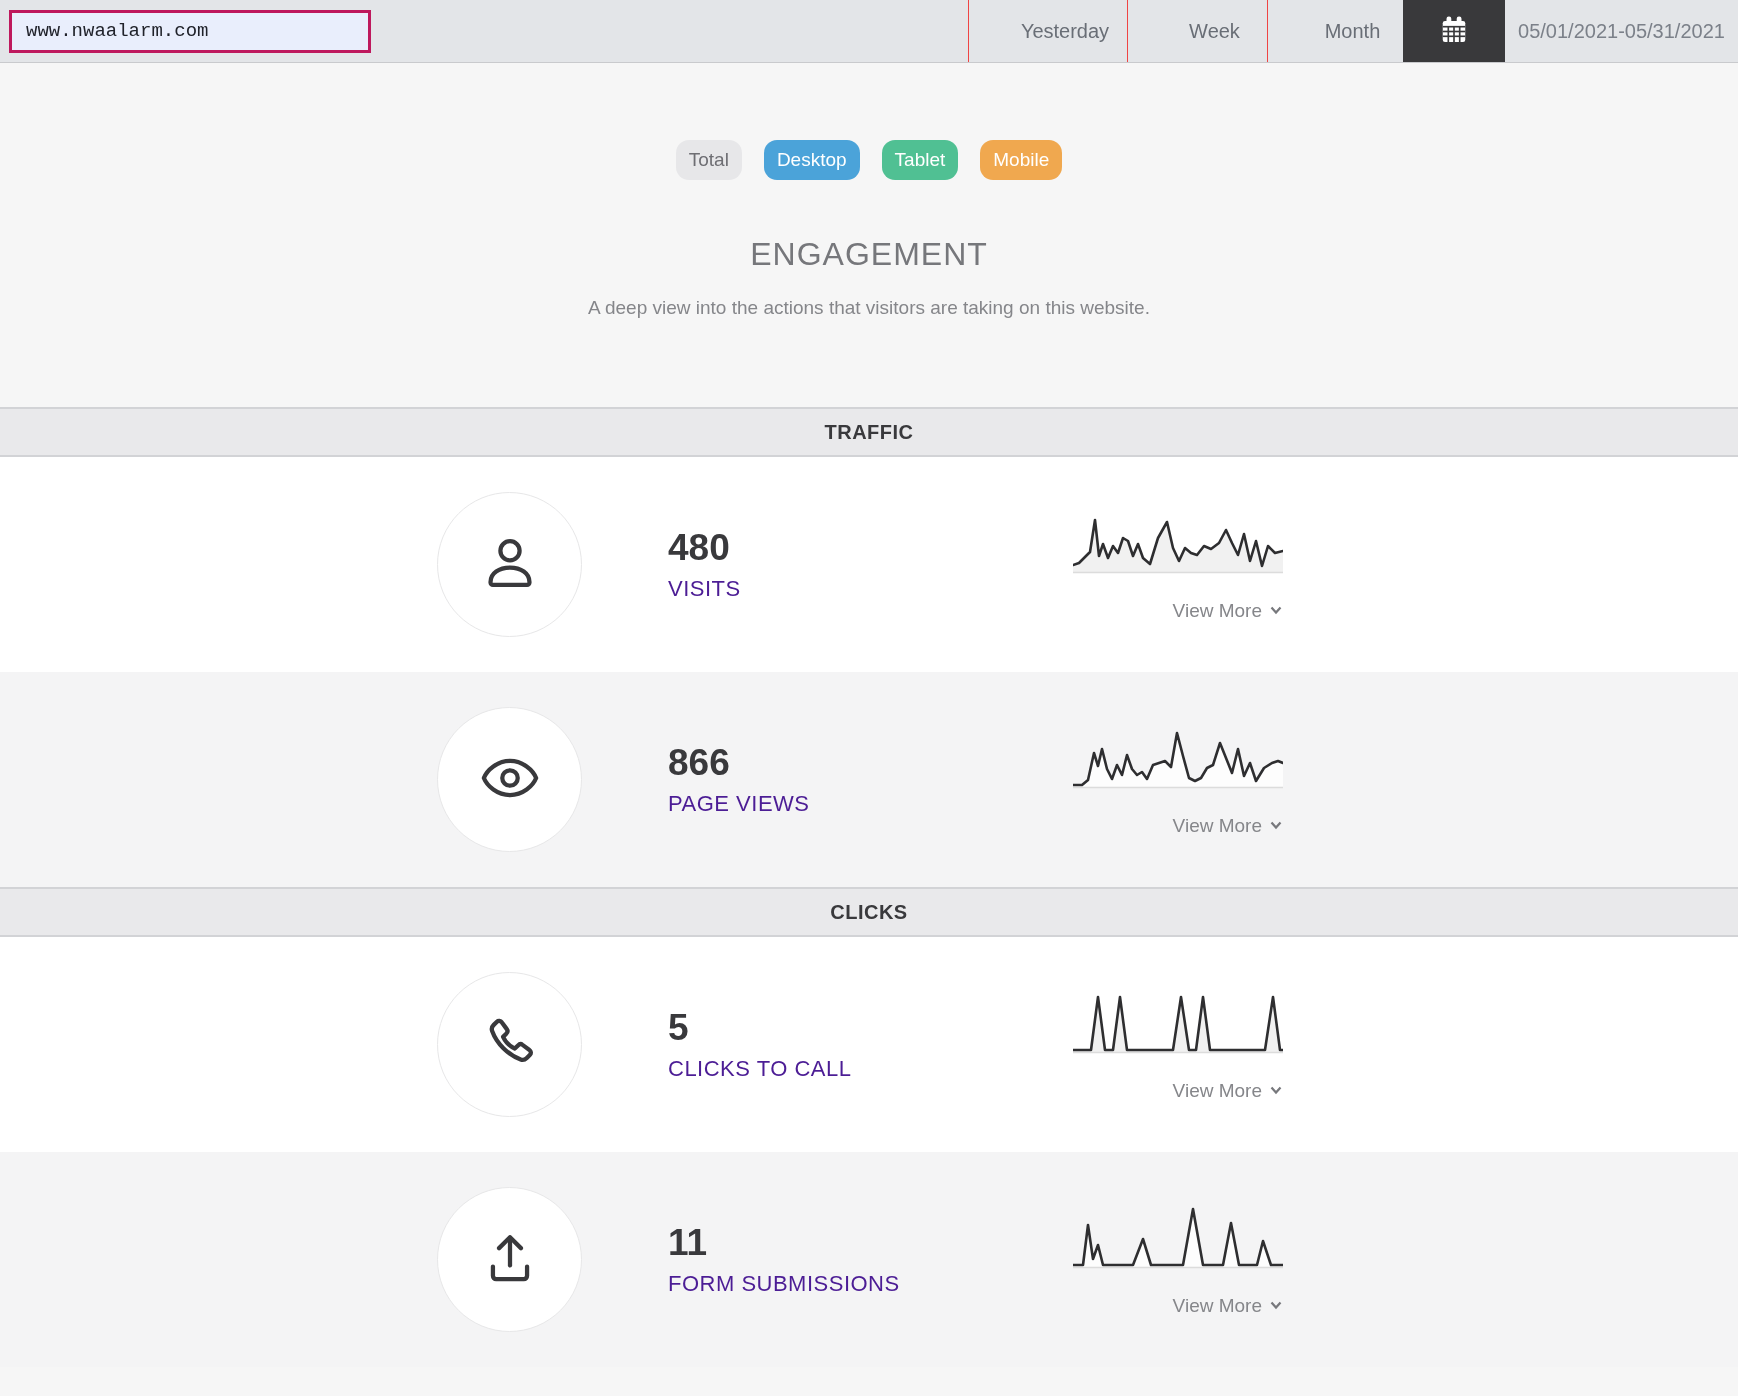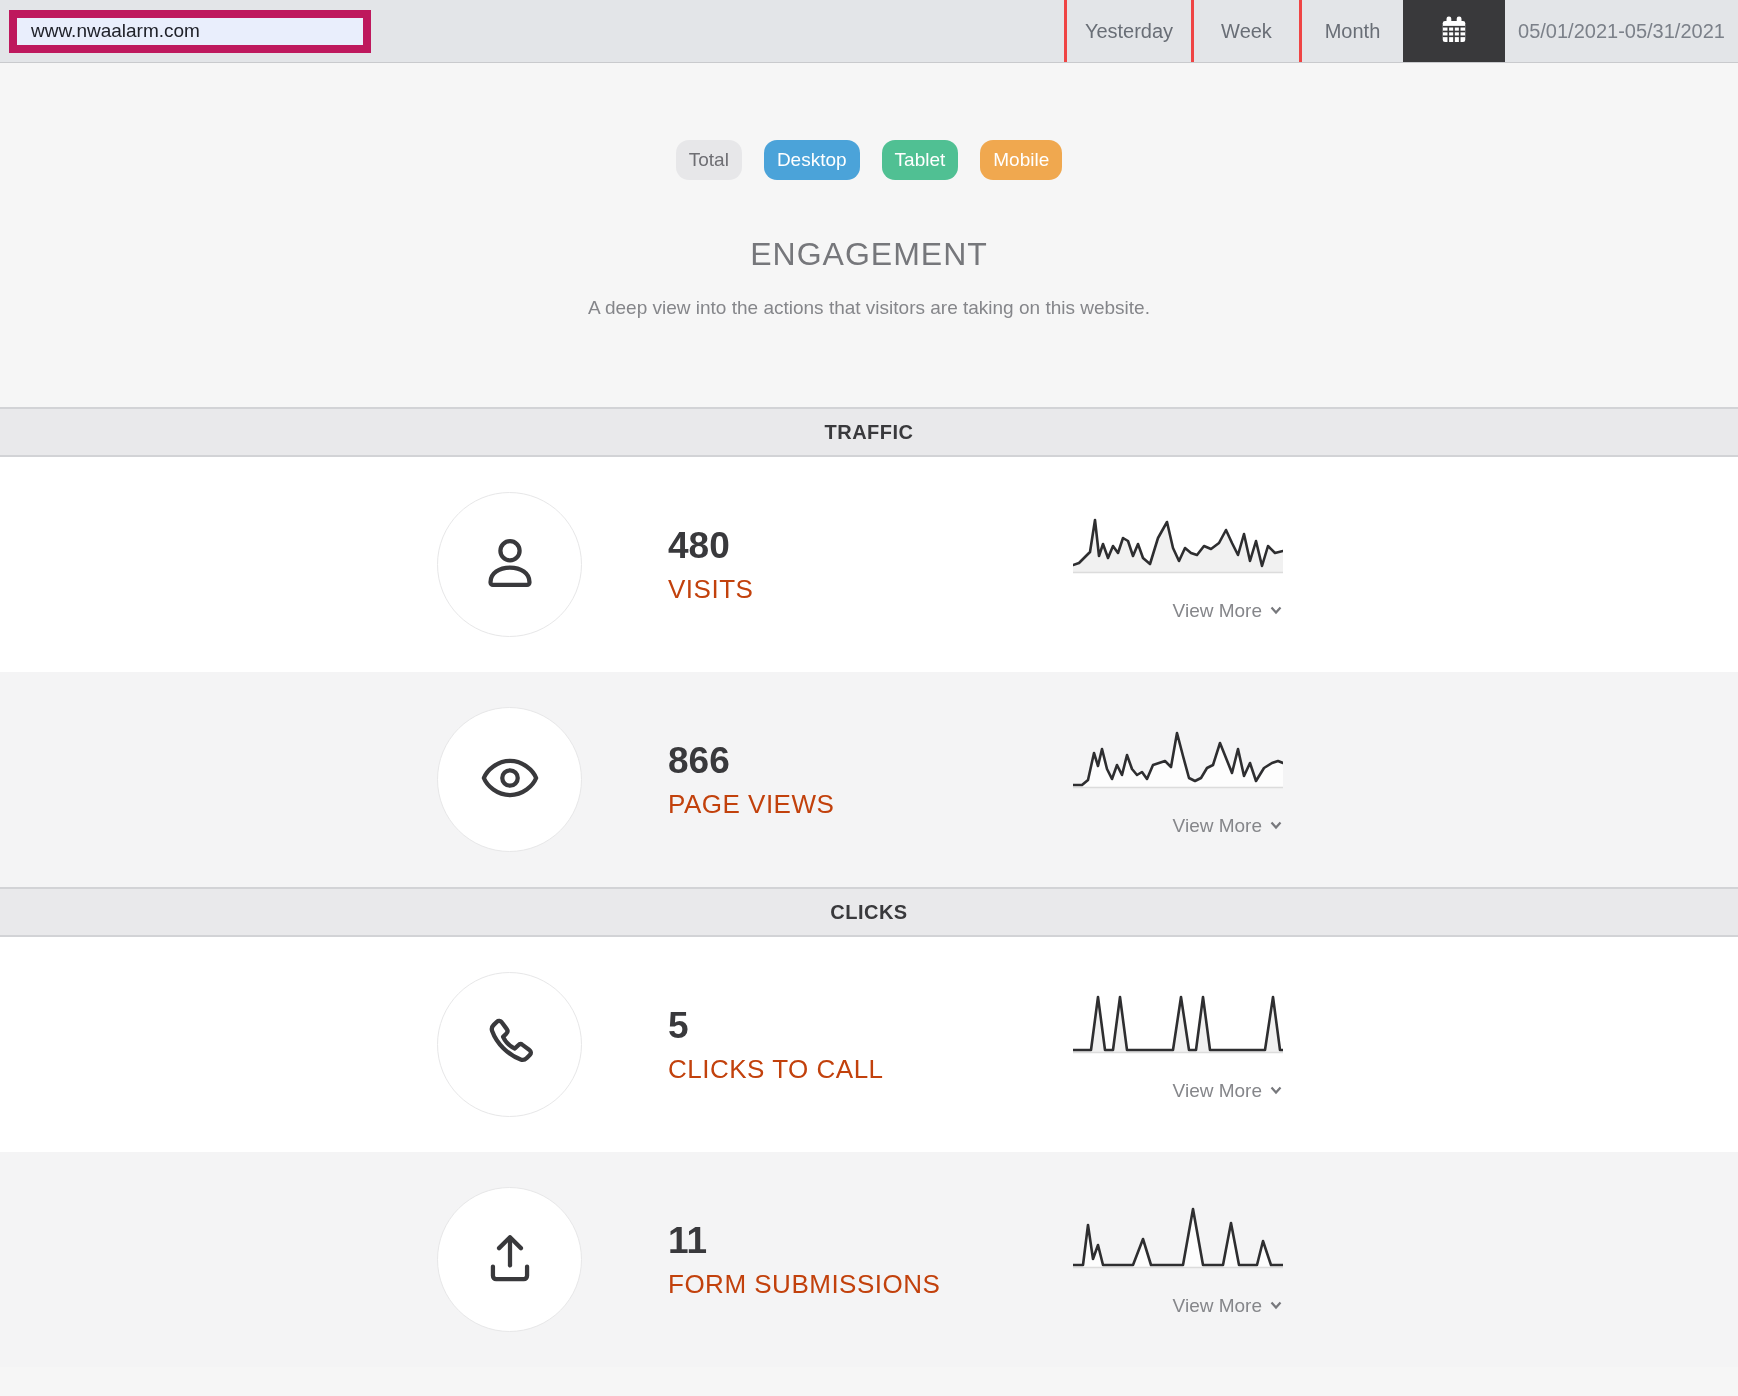--- a/index.html
+++ b/index.html
@@ -11,28 +11,28 @@
     position:relative;
   }
   
   .topbar{
     display:flex;align-items:stretch;height:63px;
     background:#e3e5e8;border-bottom:1px solid #c9cacd;box-sizing:border-box;
   }
   .url-wrap{display:flex;align-items:center;padding-left:9px;}
   .url-input{
     width:362px;height:43px;box-sizing:border-box;
-    border:8px solid #be185d;background:#e9eefc;
+    border:3px solid #be185d;background:#e9eefc;
     font-size:19px;color:#20222a;padding:0 14px;
-    font-family:Liberation Sans, sans-serif;outline:none;
+    font-family:Liberation Mono, monospace;outline:none;
   }
   .tb-spacer{flex:1;}
   .tb-tab{
     display:flex;align-items:center;justify-content:center;
-    border-left:3px solid #ef4444;color:#696e76;font-size:20px;cursor:pointer;
+    border-left:1px solid #ef4444;color:#696e76;font-size:20px;cursor:pointer;padding-left:34px;
   }
   .tb-tab.w1{width:124px}.tb-tab.w2{width:105px}.tb-tab.w3{width:101px}
   .tb-cal{
     width:102px;background:#39393b;display:flex;
     align-items:center;justify-content:center;cursor:pointer;border:none;
   }
   .tb-date{
     width:233px;display:flex;align-items:center;justify-content:center;
     color:#7b8089;font-size:20px;white-space:nowrap;
   }
@@ -61,21 +61,21 @@
   .row-white{background:#ffffff;}
   .row-alt{background:#f4f4f5;}
   .circle{
     width:145px;height:145px;border-radius:50%;flex:none;
     background:#ffffff;border:1px solid #e7e7e8;box-sizing:border-box;
     display:flex;align-items:center;justify-content:center;
   }
   .circle svg{stroke:#39393c;fill:none;stroke-width:1.6;stroke-linecap:round;stroke-linejoin:round;}
   .mtext{margin-left:86px;flex:1;}
   .mvalue{font-size:37px;font-weight:bold;color:#39393c;}
-  .mlabel{font-size:26px;color:#c2410c;margin-top:7px;letter-spacing:.5px;}
+  .mlabel{font-size:22px;color:#4c1d95;margin-top:7px;letter-spacing:.5px;}
   .mchart{width:210px;flex:none;display:flex;flex-direction:column;align-items:flex-end;}
   .view-more{
     margin-top:16px;font-size:19px;color:#85868a;
     display:flex;align-items:center;gap:7px;cursor:pointer;white-space:nowrap;
   }
   .footer-pad{height:46px;background:#f6f6f6;}
 </style>
 </head>
 <body>
 

